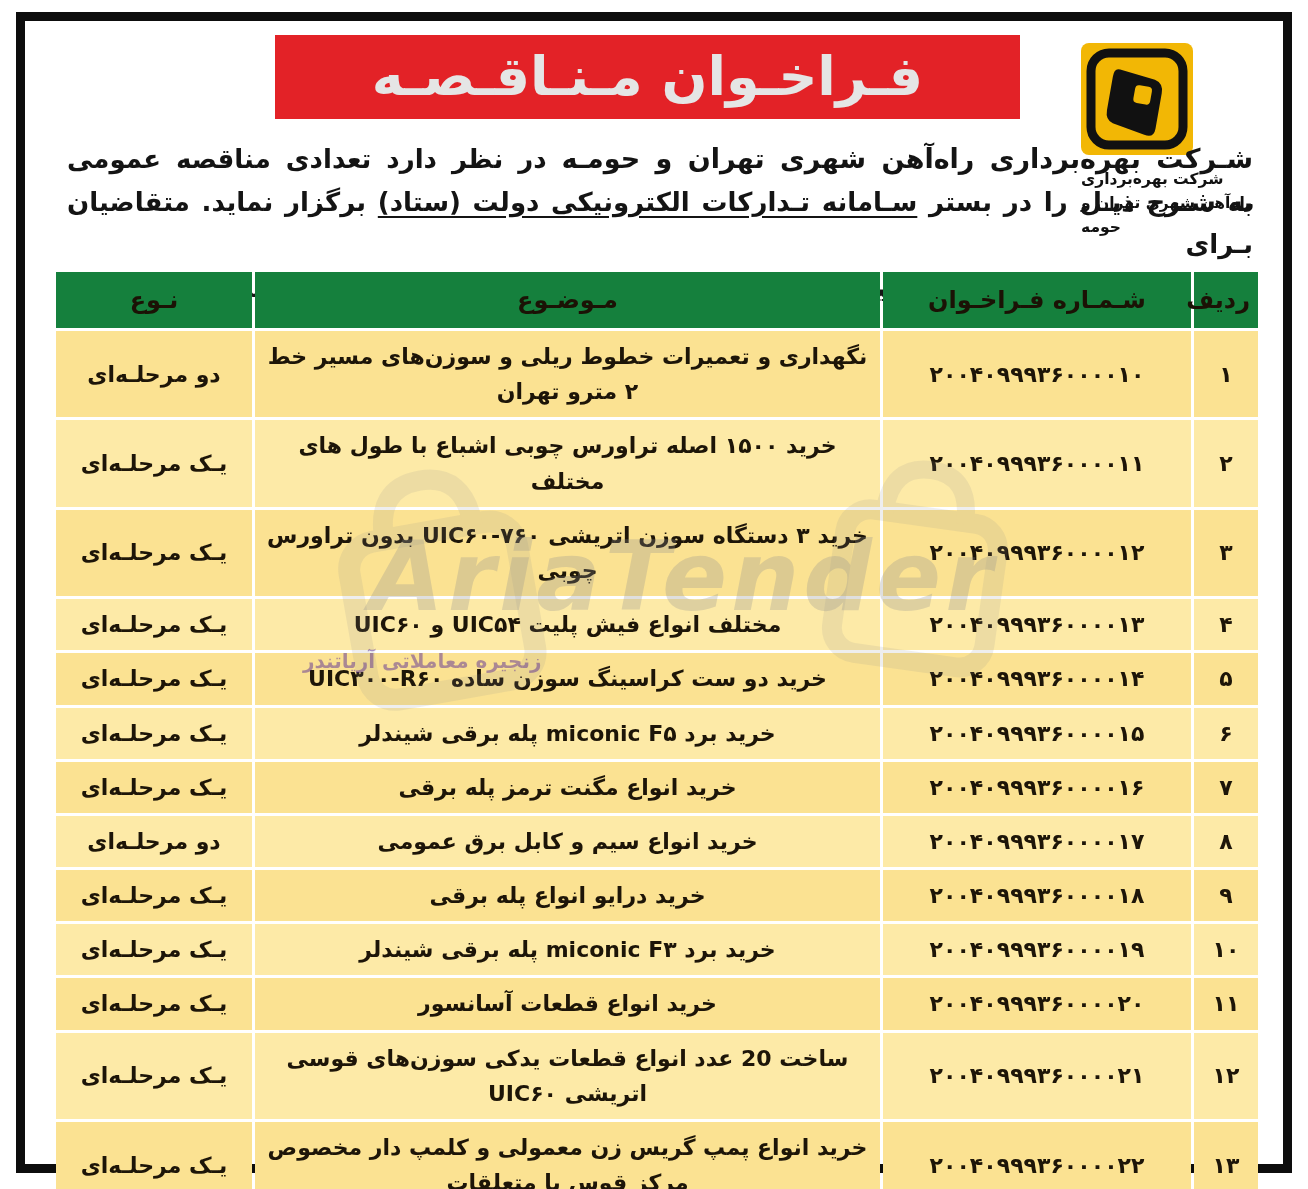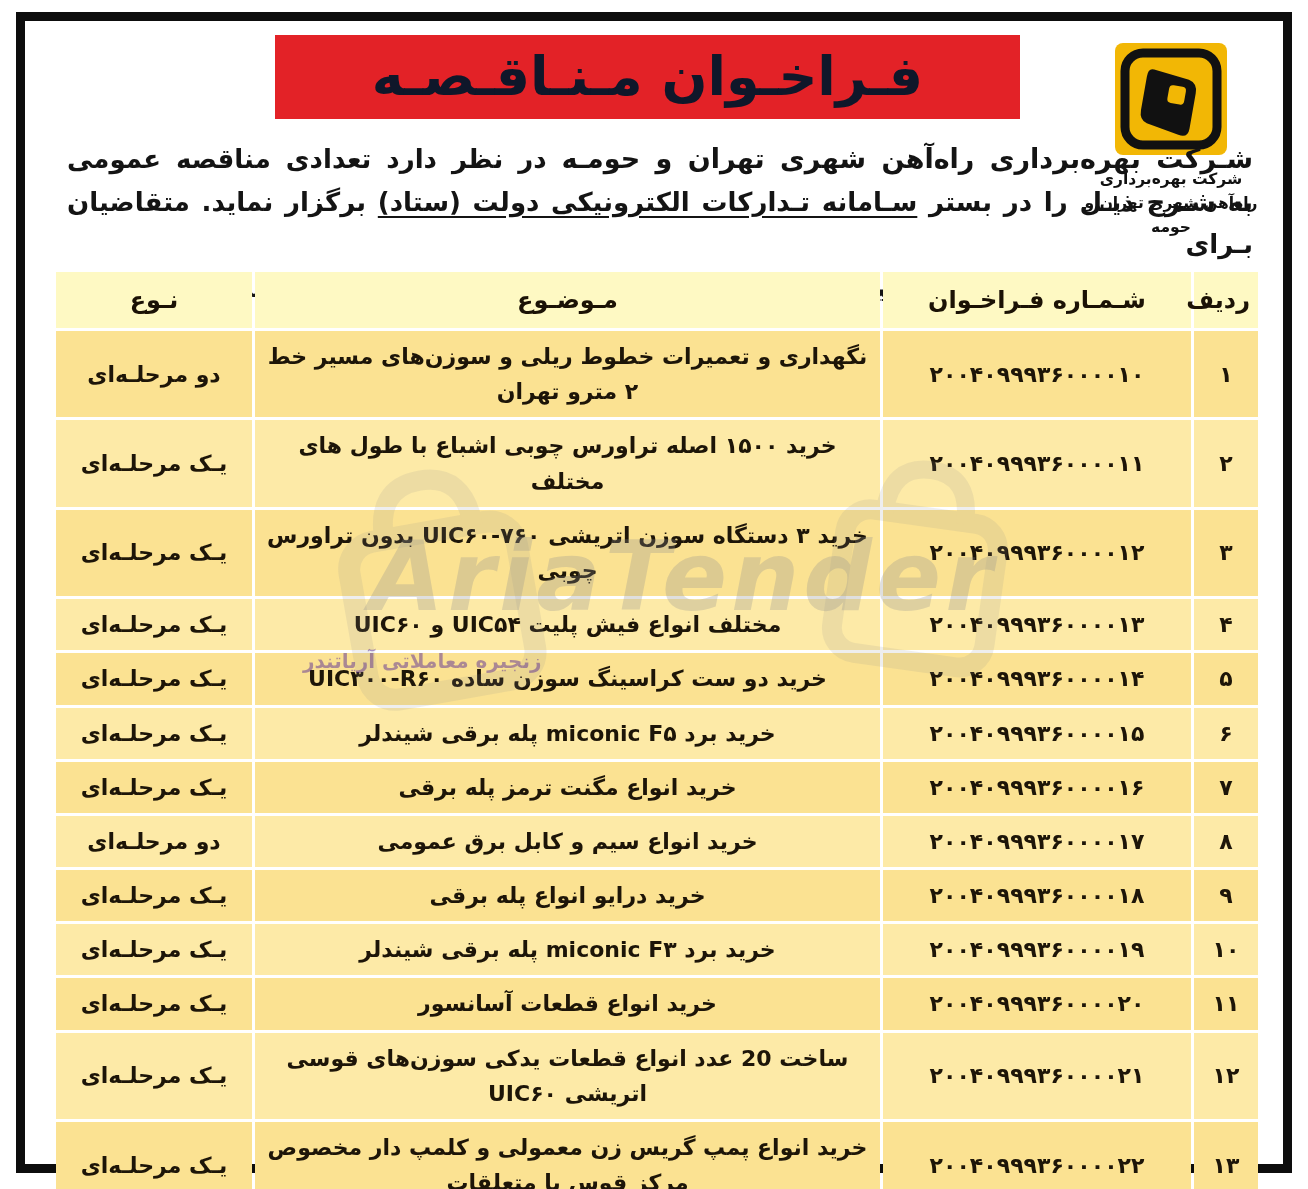--- a/index.html
+++ b/index.html
@@ -14,27 +14,27 @@
     border:9px solid #0d0d0d; background:#ffffff;
   }
   .inner { position:relative; width:100%; height:100%; direction:rtl; }
 
   
   .banner {
     position:absolute; top:14px; left:250px; width:745px; height:84px;
     background:#e32227; display:flex; align-items:center; justify-content:center;
   }
   .banner-title {
-    color:#0f172a; font-size:54px; font-weight:800; letter-spacing:2px;
+    color:#e5e5e5; font-size:54px; font-weight:800; letter-spacing:2px;
     line-height:1; white-space:nowrap;text-align:right;
   }
 
   
   .logo-wrap {
-    position:absolute; top:22px; right:22px; width:180px; text-align:center;
+    position:absolute; top:22px; right:22px; width:180px; text-align:left;
   }
   .logo-box { display:inline-block; width:112px; height:112px; }
   .logo-caption { margin-top:8px; font-size:15.5px; font-weight:700; line-height:1.55; color:#111; }
 
   
   .intro {
     position:absolute; top:116px; right:30px; left:42px;
     direction:rtl; font-size:26px; font-weight:600; color:#141414; line-height:1.62;
   }
   .intro .line { text-align:justify; text-align-last:justify; }
@@ -47,21 +47,21 @@
   .tbl-wrap { position:absolute; top:248px; right:22px; left:28px; }
   table.tender {
     width:100%; border-collapse:separate; border-spacing:3px; table-layout:fixed;
     direction:rtl;
   }
   table.tender col.c1 { width:64px; }
   table.tender col.c2 { width:308px; }
   table.tender col.c3 { width:auto; }
   table.tender col.c4 { width:196px; }
   table.tender th {
-    background:#fef9c3; font-size:24px; font-weight:800; color:#1b1205;
+    background:#15803d; font-size:24px; font-weight:800; color:#1b1205;
     height:56px; padding:6px 8px; letter-spacing:1px;
   }
   table.tender td {
     background:#fbe292; text-align:center; vertical-align:middle;
     font-size:22px; font-weight:700; color:#1d1508;
     height:49px; padding:8px 10px; line-height:1.6;
   }
   table.tender tbody tr:nth-child(even) td { background:#fdeaa7; }
   td.c-num { letter-spacing:4px; font-size:22px; direction:ltr; }
   td.c-idx { font-size:22px; }

